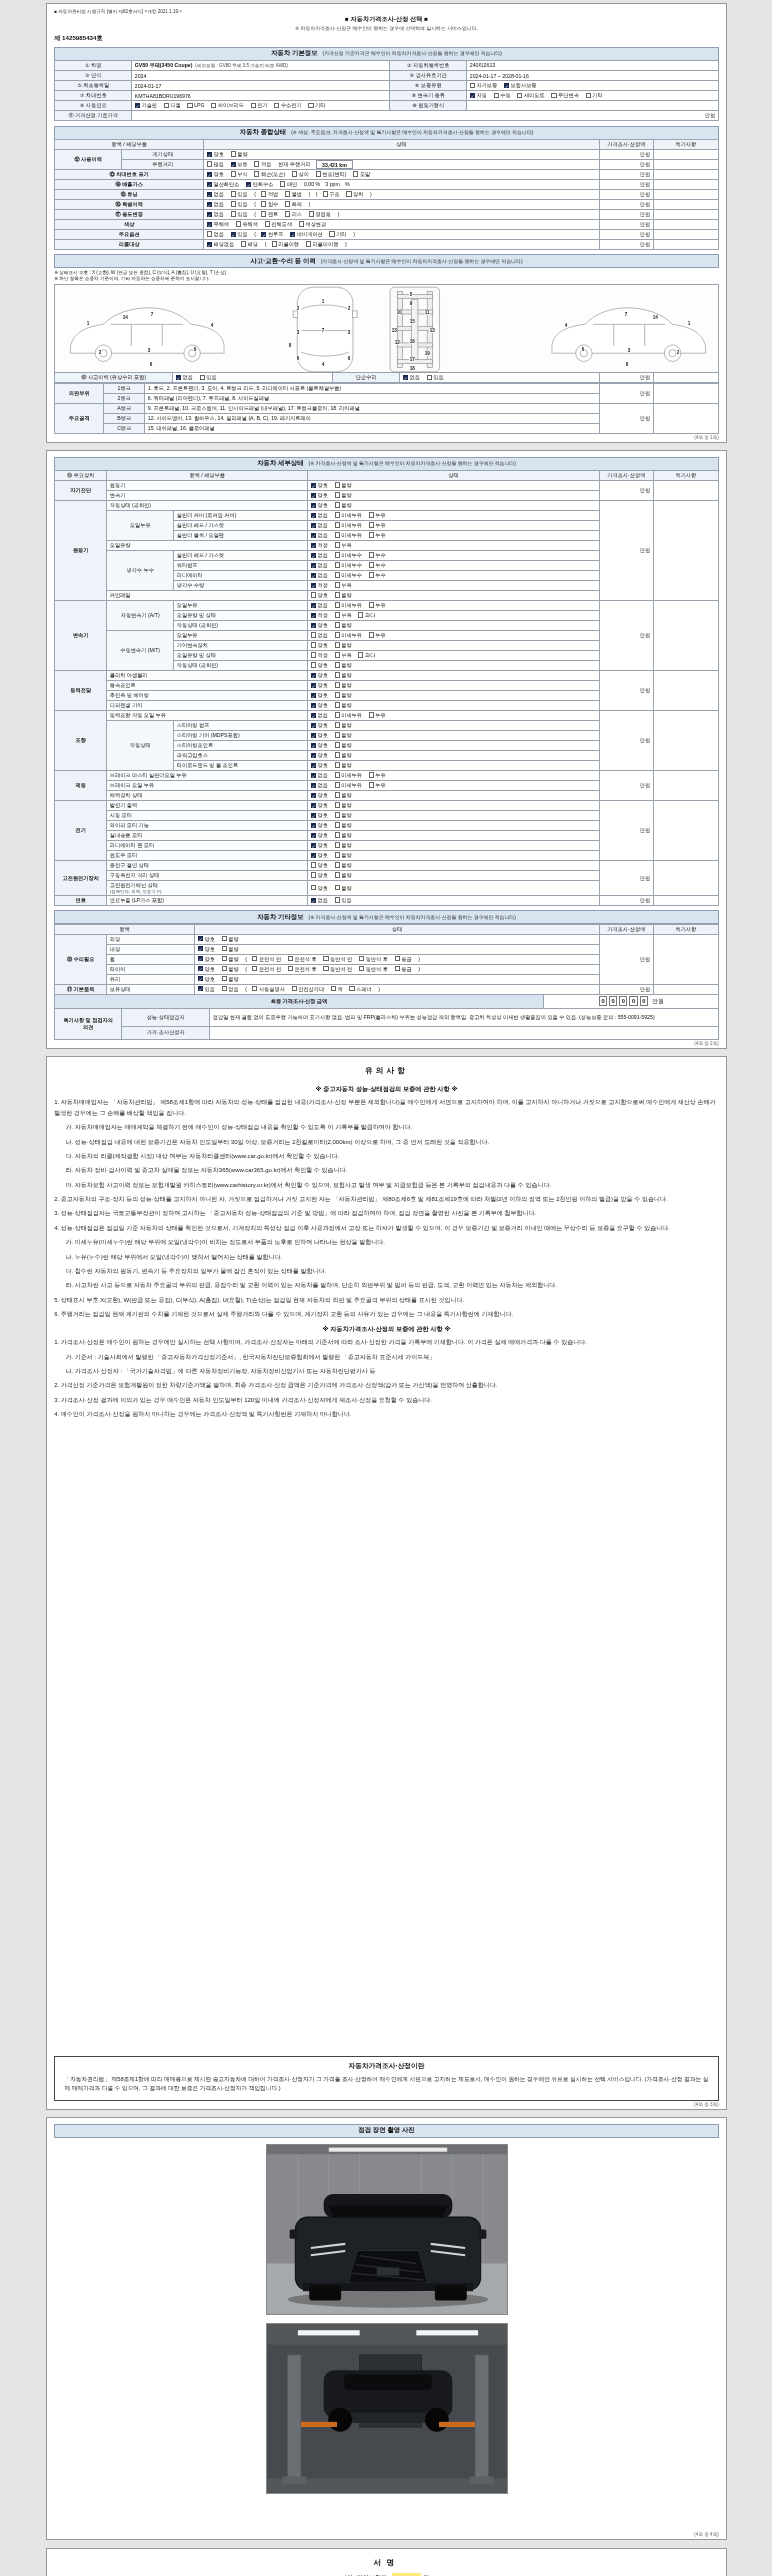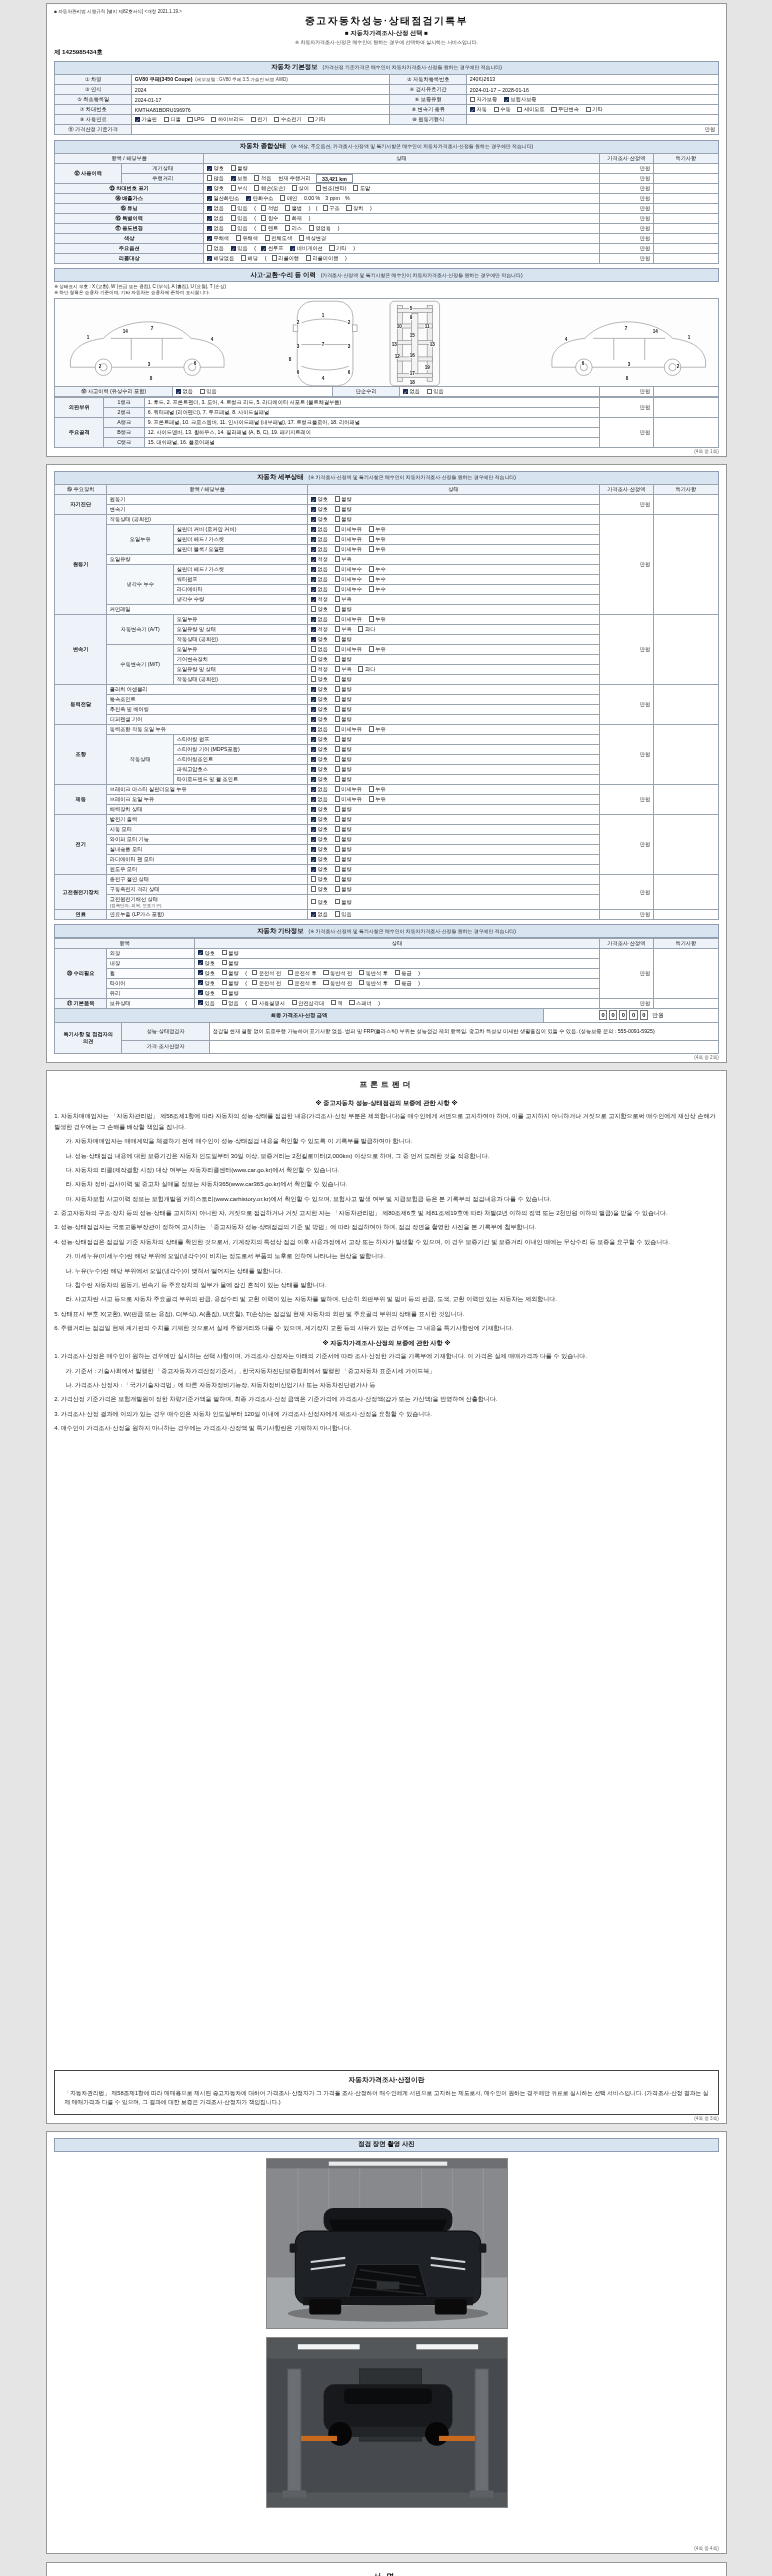--- a/index.html
+++ b/index.html
@@ -52,21 +52,20 @@
 .fee-value{font-size:7.7px;font-weight:bold;color:#1b49b8;background:#ffe87a;padding:0.5px 2.6px}
 .fee-unit{font-size:6.2px}
 </style>
 </head>
 <body>
 
 <div class="canvas">
 
   <div class="page" style="min-height:344px">
     <div class="form-ref">■ 자동차관리법 시행규칙 [별지 제82호서식] &lt;개정 2021.1.19.&gt;</div>
-    <div class="doc-title">중고자동차성능·상태점검기록부</div>
     <div class="doc-subtitle">■ 자동차가격조사·산정 선택 ■</div>
     <div class="doc-note">※ 자동차가격조사·산정은 매수인이 원하는 경우에 선택하여 실시하는 서비스입니다.</div>
     <div class="doc-no">제 1425985434호</div>
 
     <div class="sec-bar">
       <span>자동차 기본정보</span>
       <span class="sec-note">(가격산정 기준가격은 매수인이 자동차가격조사·산정을 원하는 경우에만 적습니다)</span>
     </div>
     <table class="frm">
       <colgroup>
@@ -613,21 +612,21 @@
         <td class="lab">가격·조사산정자</td>
         <td style="height:13.4px"></td>
       </tr>
     </tbody>
       </table>
     <div class="page-marker">(4쪽 중 2쪽)</div>
   </div>
 
   <div class="page" style="height:1054px">
     <div class="notes-wrap">
-      <div class="notes-title">프론트펜더</div>
+      <div class="notes-title">유의사항</div>
       <div>
           <div class="nhead">※ 중고자동차 성능·상태점검의 보증에 관한 사항 ※</div>
           <div class="nitem lv0">1. 자동차매매업자는 「자동차관리법」 제58조제1항에 따라 자동차의 성능·상태를 점검한 내용(가격조사·산정 부분은 제외합니다)을 매수인에게 서면으로 고지하여야 하며, 이를 고지하지 아니하거나 거짓으로 고지함으로써 매수인에게 재산상 손해가 발생한 경우에는 그 손해를 배상할 책임을 집니다.</div>
           <div class="nitem lv1">가. 자동차매매업자는 매매계약을 체결하기 전에 매수인이 성능·상태점검 내용을 확인할 수 있도록 이 기록부를 발급하여야 합니다.</div>
           <div class="nitem lv1">나. 성능·상태점검 내용에 대한 보증기간은 자동차 인도일부터 30일 이상, 보증거리는 2천킬로미터(2,000km) 이상으로 하며, 그 중 먼저 도래한 것을 적용합니다.</div>
           <div class="nitem lv1">다. 자동차의 리콜(제작결함 시정) 대상 여부는 자동차리콜센터(www.car.go.kr)에서 확인할 수 있습니다.</div>
           <div class="nitem lv1">라. 자동차 정비·검사이력 및 중고차 실매물 정보는 자동차365(www.car365.go.kr)에서 확인할 수 있습니다.</div>
           <div class="nitem lv1">마. 자동차보험 사고이력 정보는 보험개발원 카히스토리(www.carhistory.or.kr)에서 확인할 수 있으며, 보험사고 발생 여부 및 지급보험금 등은 본 기록부의 점검내용과 다를 수 있습니다.</div>
           <div class="nitem lv0">2. 중고자동차의 구조·장치 등의 성능·상태를 고지하지 아니한 자, 거짓으로 점검하거나 거짓 고지한 자는 「자동차관리법」 제80조제6호 및 제81조제19호에 따라 처벌(2년 이하의 징역 또는 2천만원 이하의 벌금)을 받을 수 있습니다.</div>
           <div class="nitem lv0">3. 성능·상태점검자는 국토교통부장관이 정하여 고시하는 「중고자동차 성능·상태점검의 기준 및 방법」에 따라 점검하여야 하며, 점검 장면을 촬영한 사진을 본 기록부에 첨부합니다.</div>

